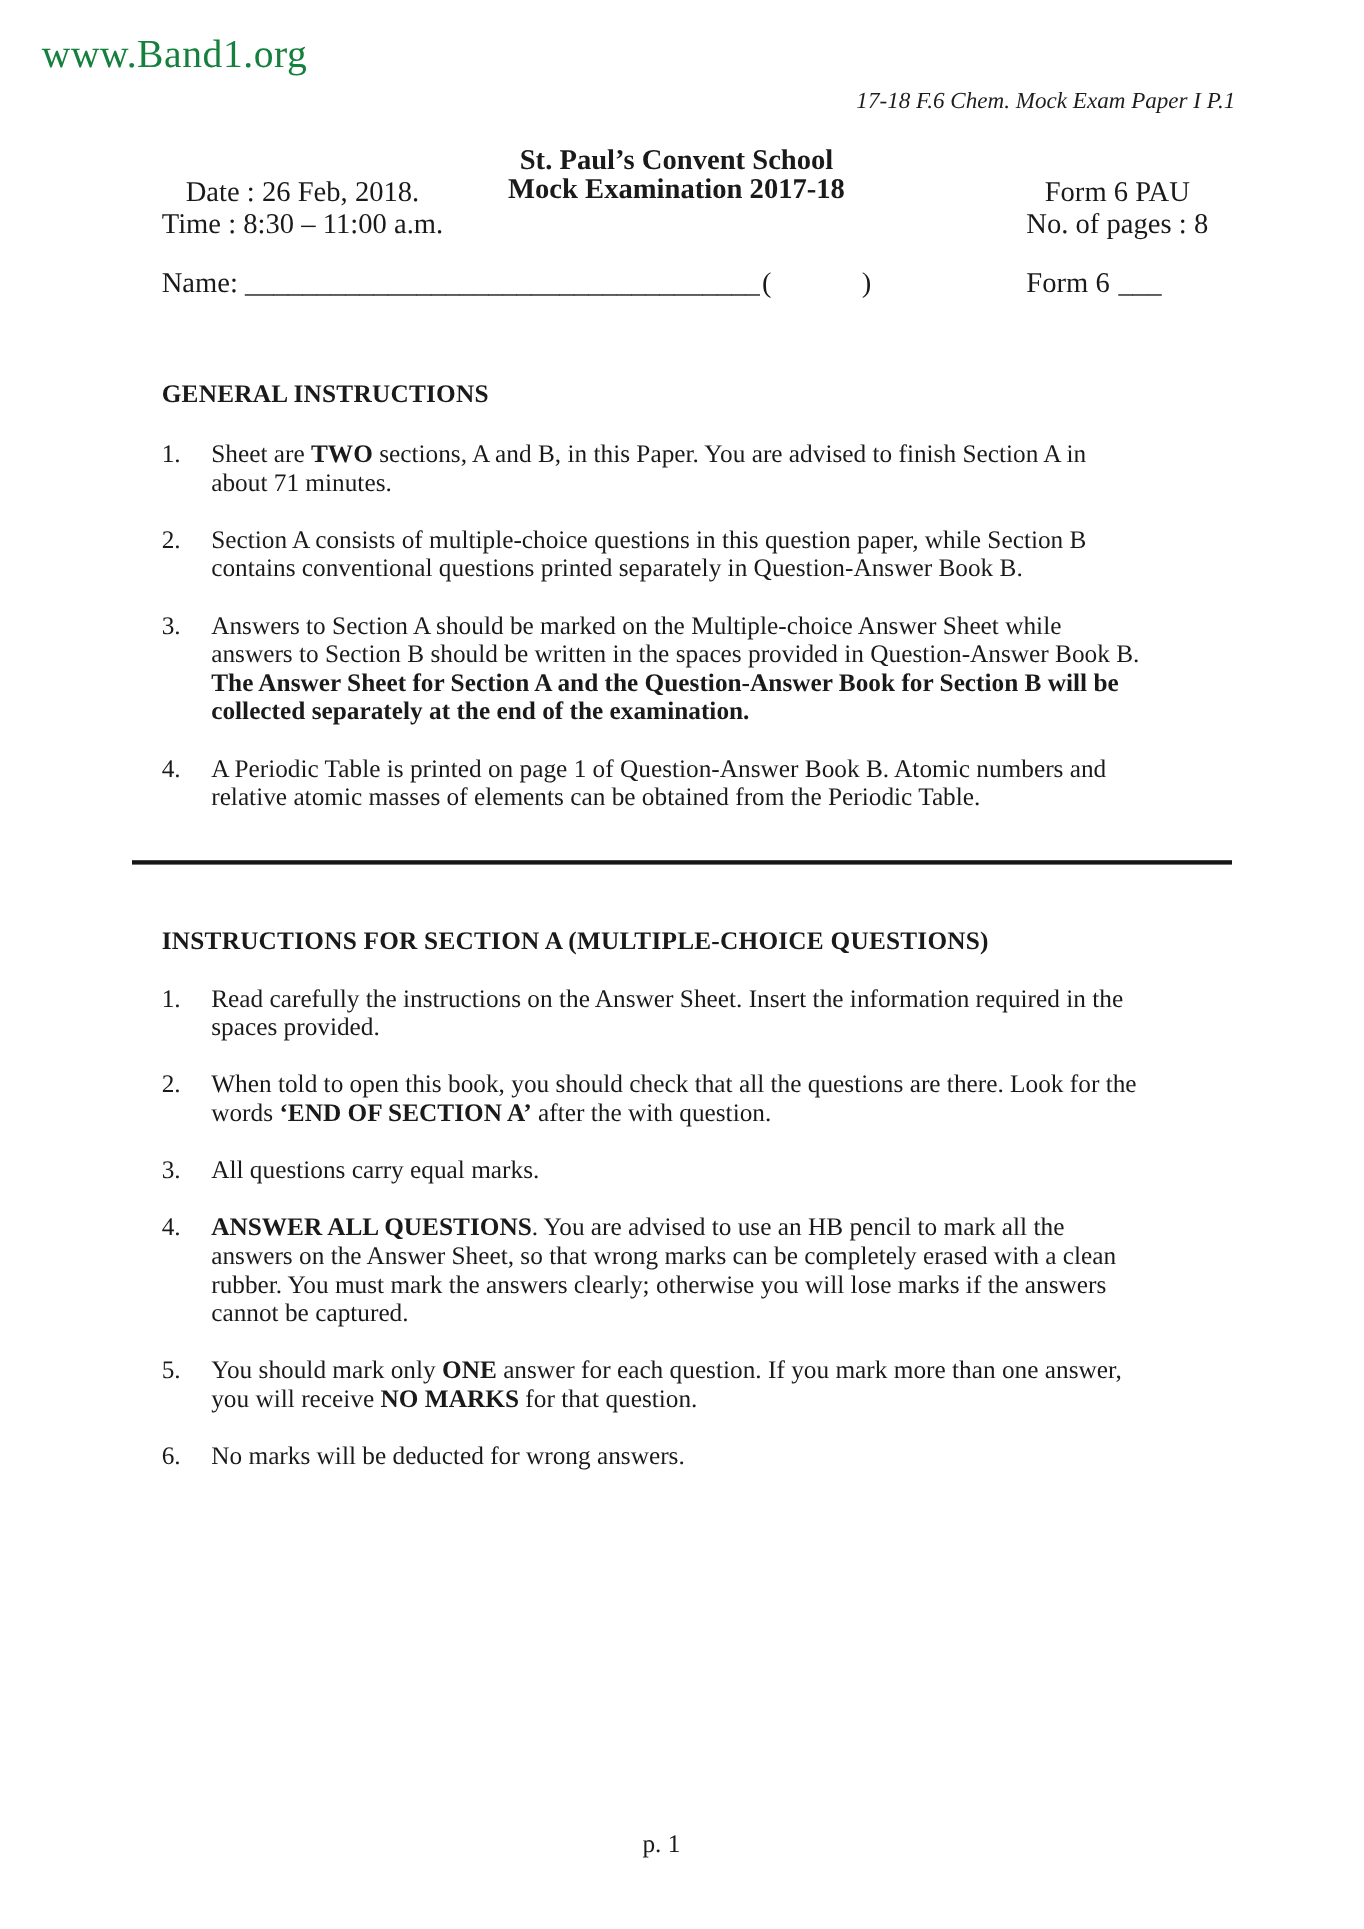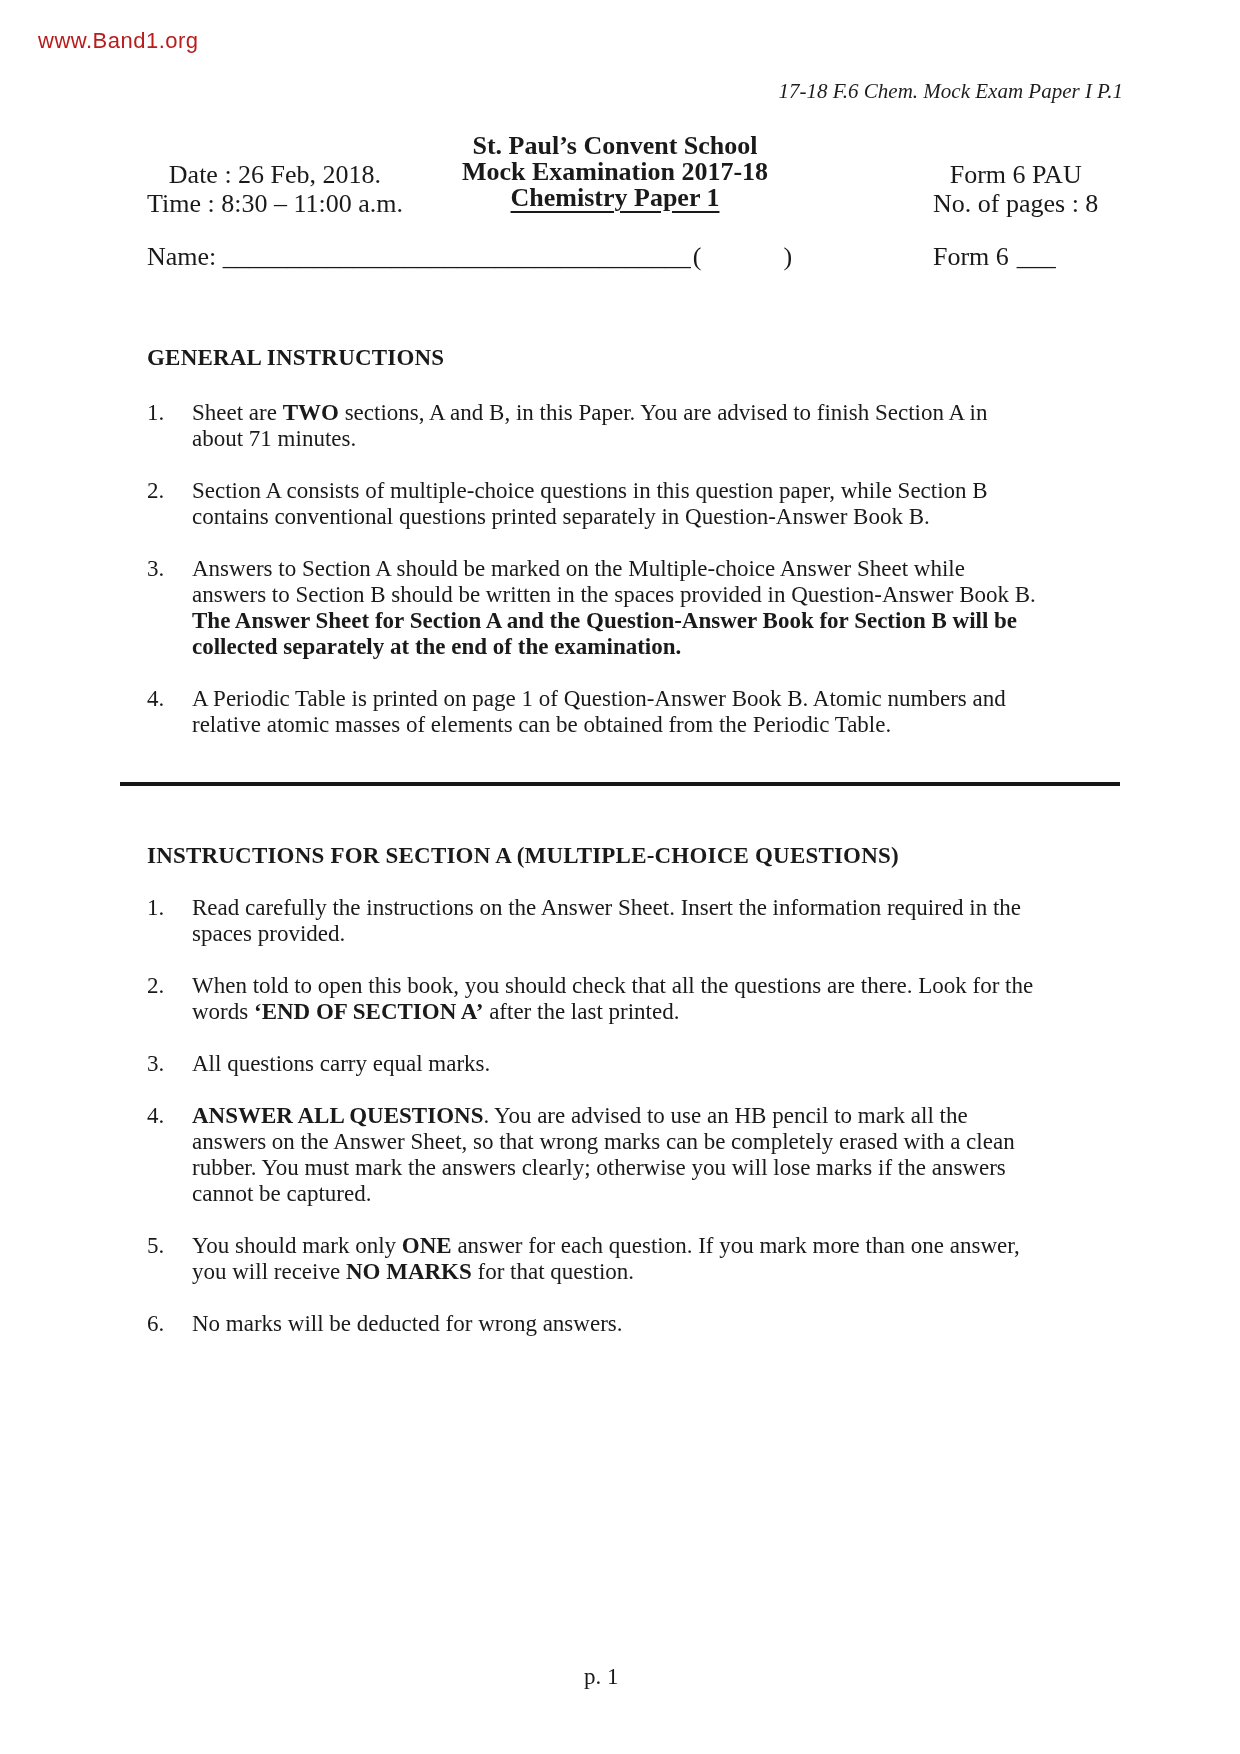--- a/index.html
+++ b/index.html
@@ -7,22 +7,22 @@
     position:relative;
     width:1240px;height:1754px;
     background:#ffffff;
     color:#1a1a1a;
     font-family:"Liberation Serif", serif;
     overflow:hidden;
   }
   .abs{position:absolute;}
   .watermark{
     left:38px;top:28px;
-    font-family:Liberation Sans, sans-serif;
-    font-size:22px;letter-spacing:.5px;color:#b91c1c;
+    font-family:Liberation Serif, serif;
+    font-size:36px;letter-spacing:.5px;color:#15803d;
   }
   .running-header{
     top:79px;right:117px;
     font-style:italic;font-size:21px;color:#1e1e1e;
   }
   .hdr-center{
     left:415px;top:133px;width:400px;
     text-align:center;font-weight:bold;font-size:26px;line-height:26px;
   }
   .hdr-center .line{display:block;}
@@ -61,21 +61,20 @@
 
 <div class="page">
 
   <div class="abs watermark">www.Band1.org</div>
 
   <div class="abs running-header">17-18 F.6 Chem. Mock Exam Paper I P.1</div>
 
   <div class="abs hdr-center">
     <span class="line">St. Paul’s Convent School</span>
     <span class="line">Mock Examination 2017-18</span>
-    <span class="line paper-title">Chemistry Paper 1</span>
   </div>
 
   <div class="abs hdr-left">
     <span class="line">Date : 26 Feb, 2018.</span>
     <span class="line">Time : 8:30 – 11:00 a.m.</span>
   </div>
 
   <div class="abs hdr-right">
     <span class="line">Form 6 PAU</span>
     <span class="line">No. of pages : 8</span>
@@ -118,21 +117,21 @@
 
   <div class="abs ilist a-list">
       <div class="li">
         <span class="num">1.</span>
         <span class="txt"><span>Read carefully the instructions on the Answer Sheet. Insert the information required in the
 spaces provided.</span></span>
       </div>
       <div class="li">
         <span class="num">2.</span>
         <span class="txt"><span>When told to open this book, you should check that all the questions are there. Look for the
-words </span><span class="b">‘END OF SECTION A’</span><span> after the last printed.</span></span>
+words </span><span class="b">‘END OF SECTION A’</span><span> after the with question.</span></span>
       </div>
       <div class="li">
         <span class="num">3.</span>
         <span class="txt"><span>All questions carry equal marks.</span></span>
       </div>
       <div class="li">
         <span class="num">4.</span>
         <span class="txt"><span class="b">ANSWER ALL QUESTIONS</span><span>. You are advised to use an HB pencil to mark all the
 answers on the Answer Sheet, so that wrong marks can be completely erased with a clean
 rubber. You must mark the answers clearly; otherwise you will lose marks if the answers

